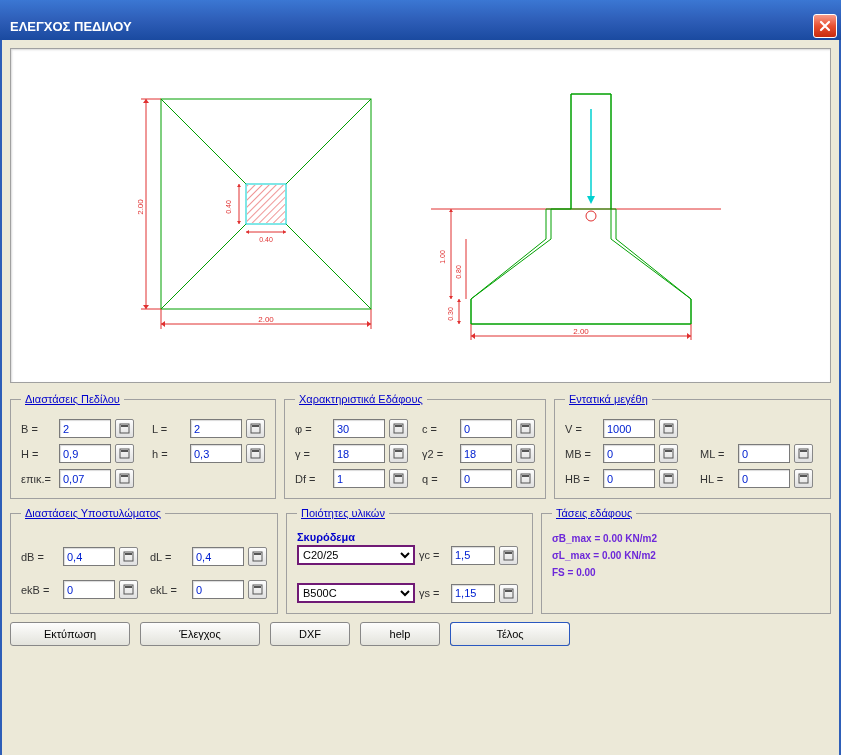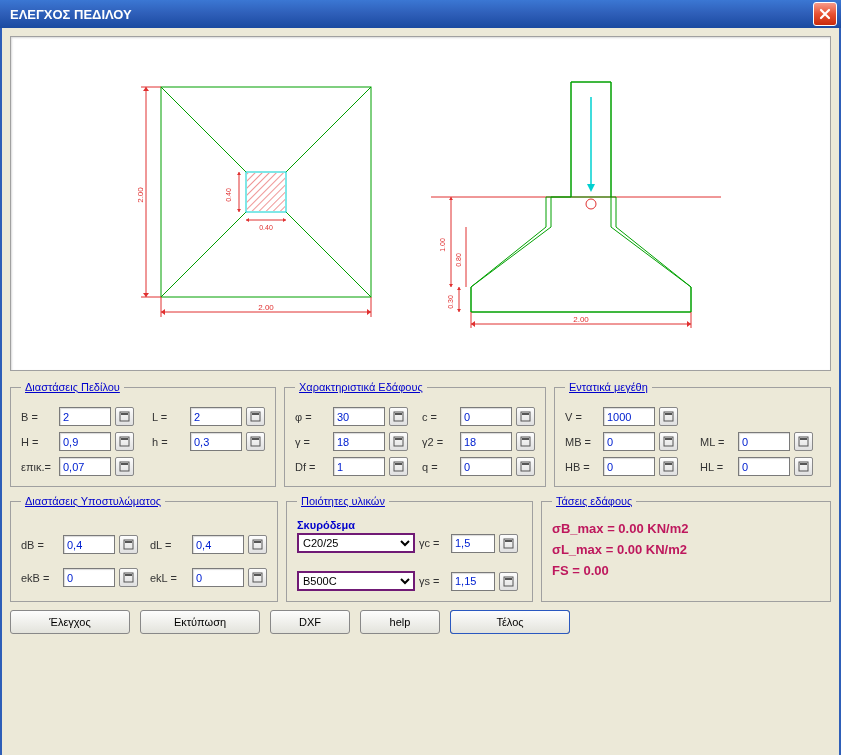--- a/index.html
+++ b/index.html
@@ -10,21 +10,21 @@
     width: 841px;
     height: 755px;
     overflow: hidden;
   }
   .titlebar {
     background: linear-gradient(to bottom, #3b77d3 0%, #2e5eb8 50%, #1a4aa0 100%);
     height: 28px;
     display: flex;
     align-items: center;
     justify-content: space-between;
-    padding: 0 4px 0 10px;
+    padding: 12px 4px 0 10px;
     color: white;
     font-weight: bold;
     font-size: 13px;
   }
   .close-btn {
     width: 22px;
     height: 22px;
     background: linear-gradient(to bottom, #f89b8a, #e85030 50%, #c92b0c);
     border: 1px solid #fff;
     border-radius: 3px;
@@ -116,23 +116,23 @@
     font-size: 11px;
     color: #000;
   }
   .section-sub {
     font-weight: bold;
     color: #0000cc;
     margin-top: 4px;
     margin-bottom: 2px;
   }
   .stress-line {
-    color: #be185d;
+    color: #6d28d9;
     font-weight: bold;
-    font-size: 13px;
+    font-size: 10px;
     margin: 6px 0;
   }
   .buttons-row {
     display: flex;
     gap: 10px;
     margin-top: 4px;
   }
   .btn {
     width: 120px;
     height: 24px;
@@ -485,20 +485,20 @@
 
     <fieldset style="flex:1">
       <legend>Τάσεις εδάφους</legend>
       <div class="stress-line">σB_max = 0.00 KN/m2</div>
       <div class="stress-line">σL_max = 0.00 KN/m2</div>
       <div class="stress-line">FS  = 0.00</div>
     </fieldset>
   </div>
 
   <div class="buttons-row">
+    <button class="btn">Εκτύπωση</button>
     <button class="btn">Έλεγχος</button>
-    <button class="btn">Εκτύπωση</button>
     <button class="btn btn-small">DXF</button>
     <button class="btn btn-small">help</button>
     <button class="btn btn-default">Τέλος</button>
   </div>
 
 </div>
 
 </body></html>

